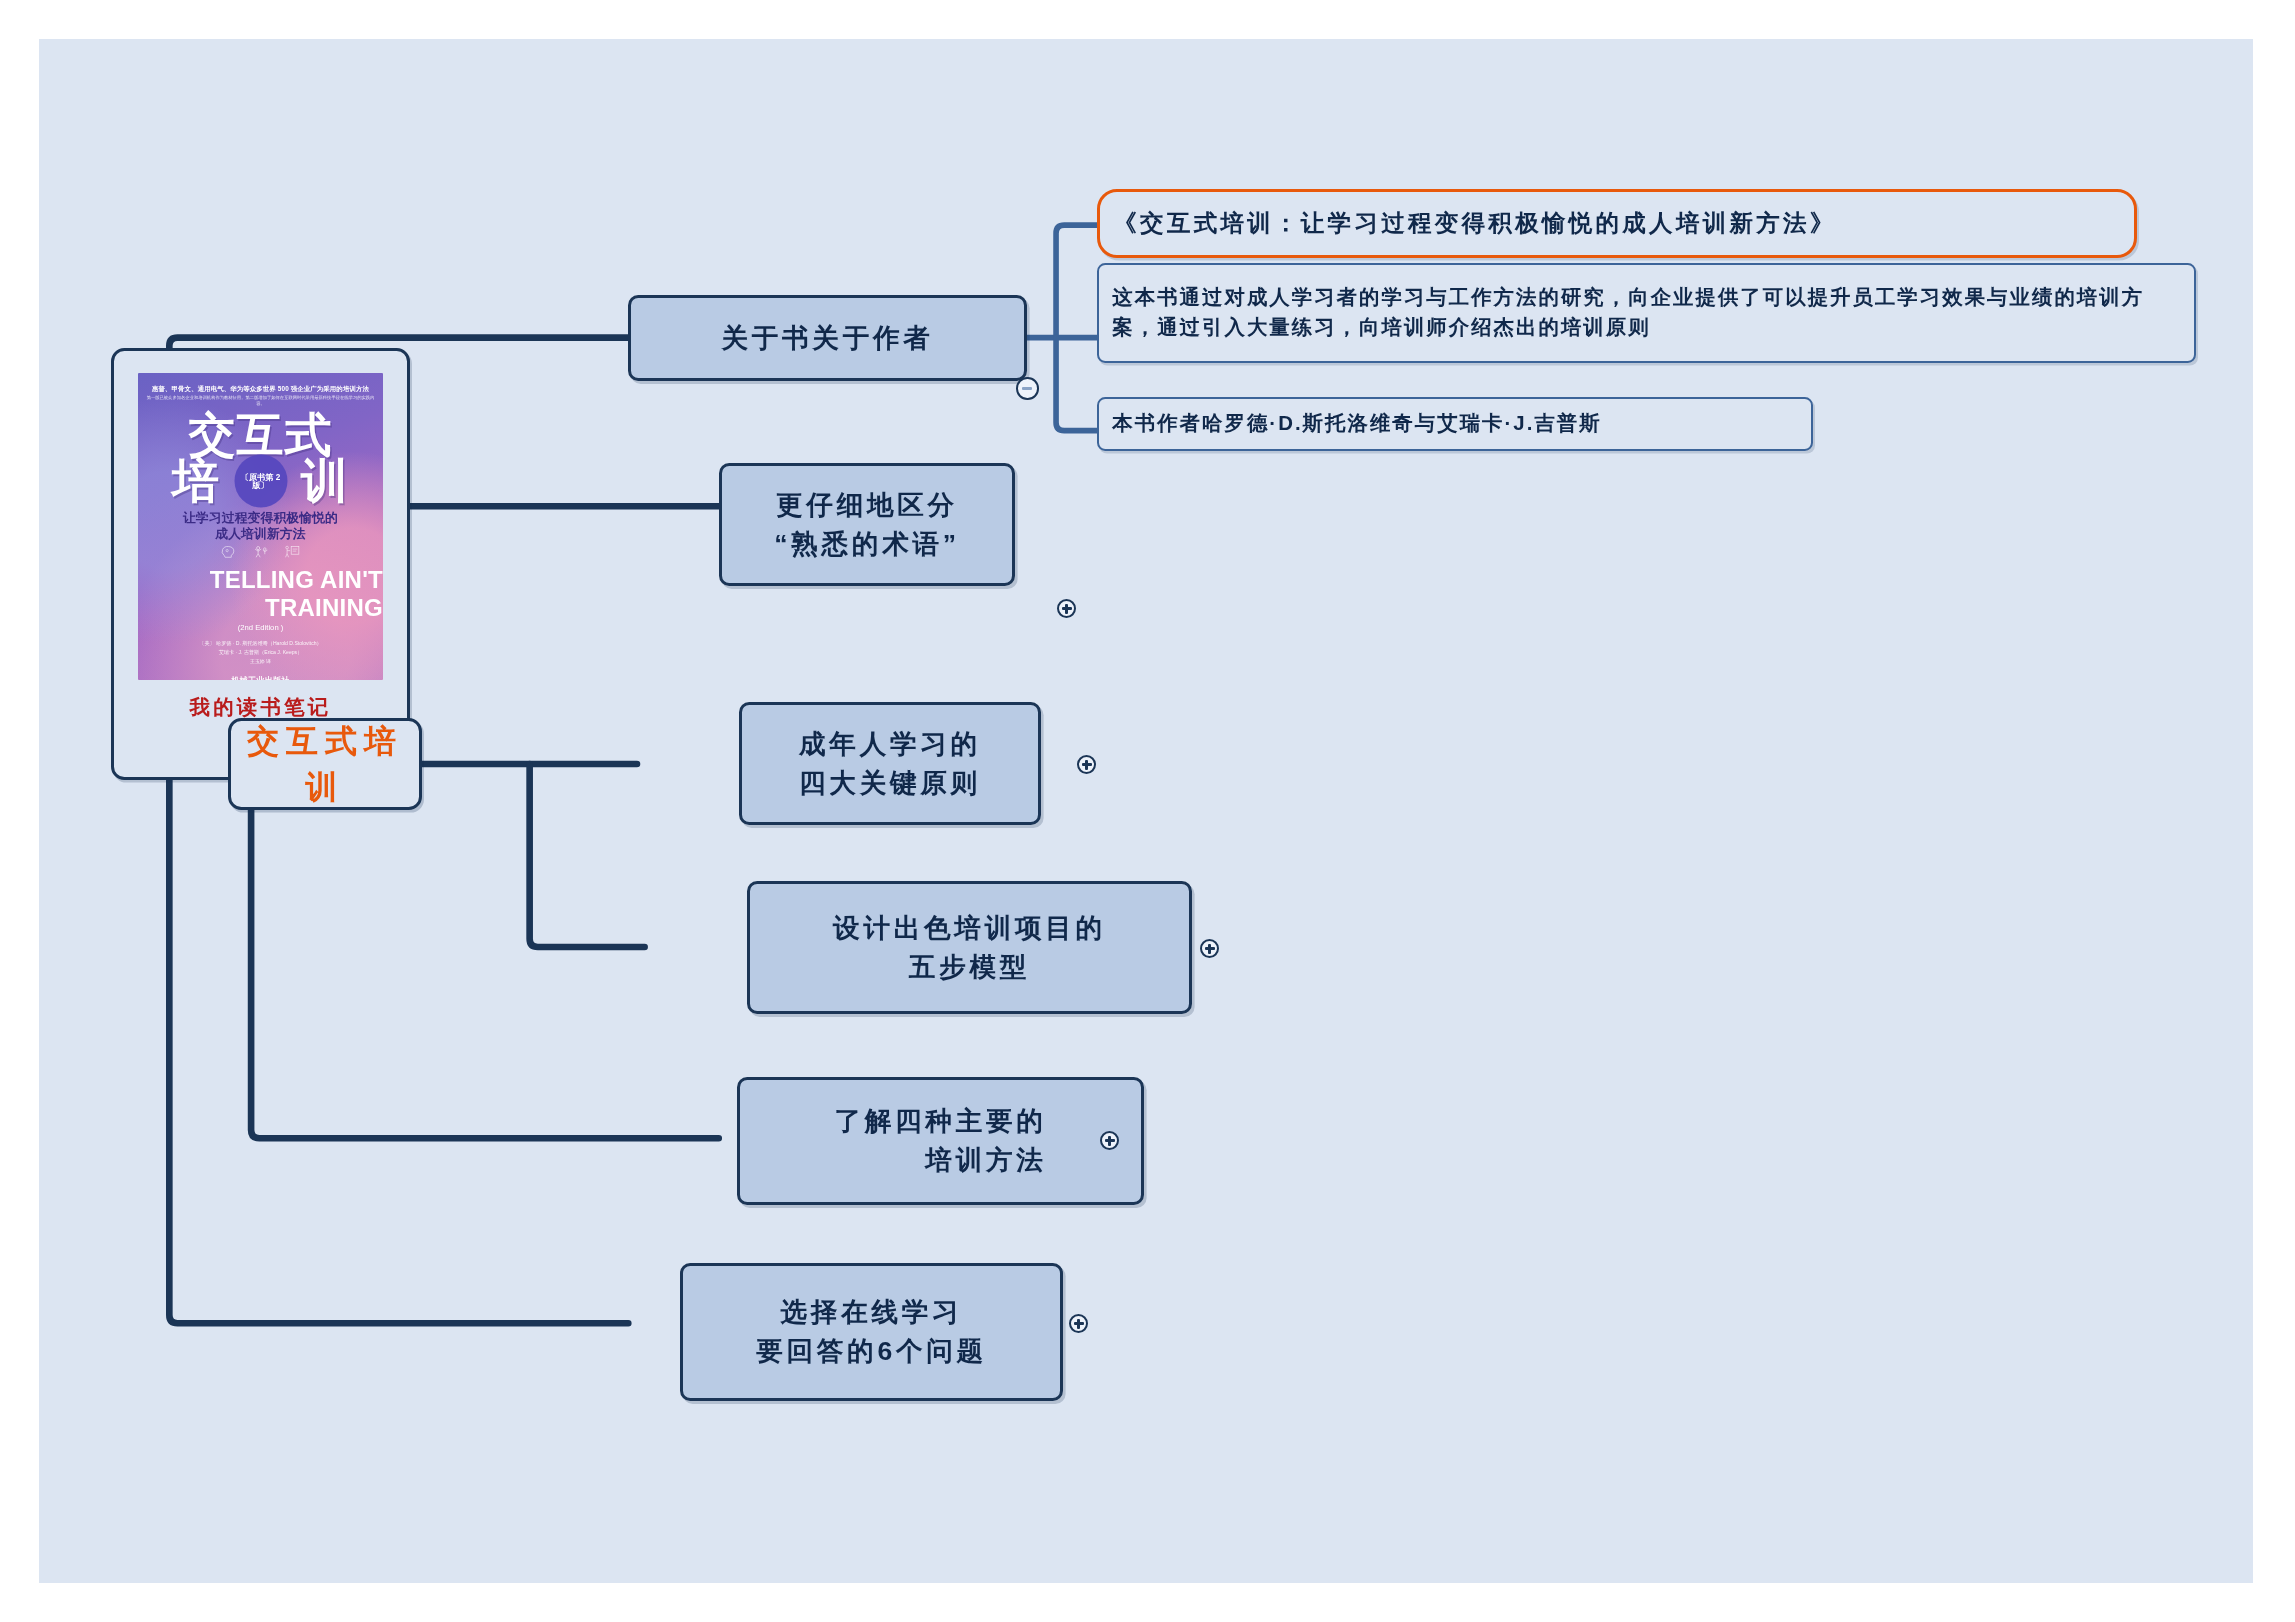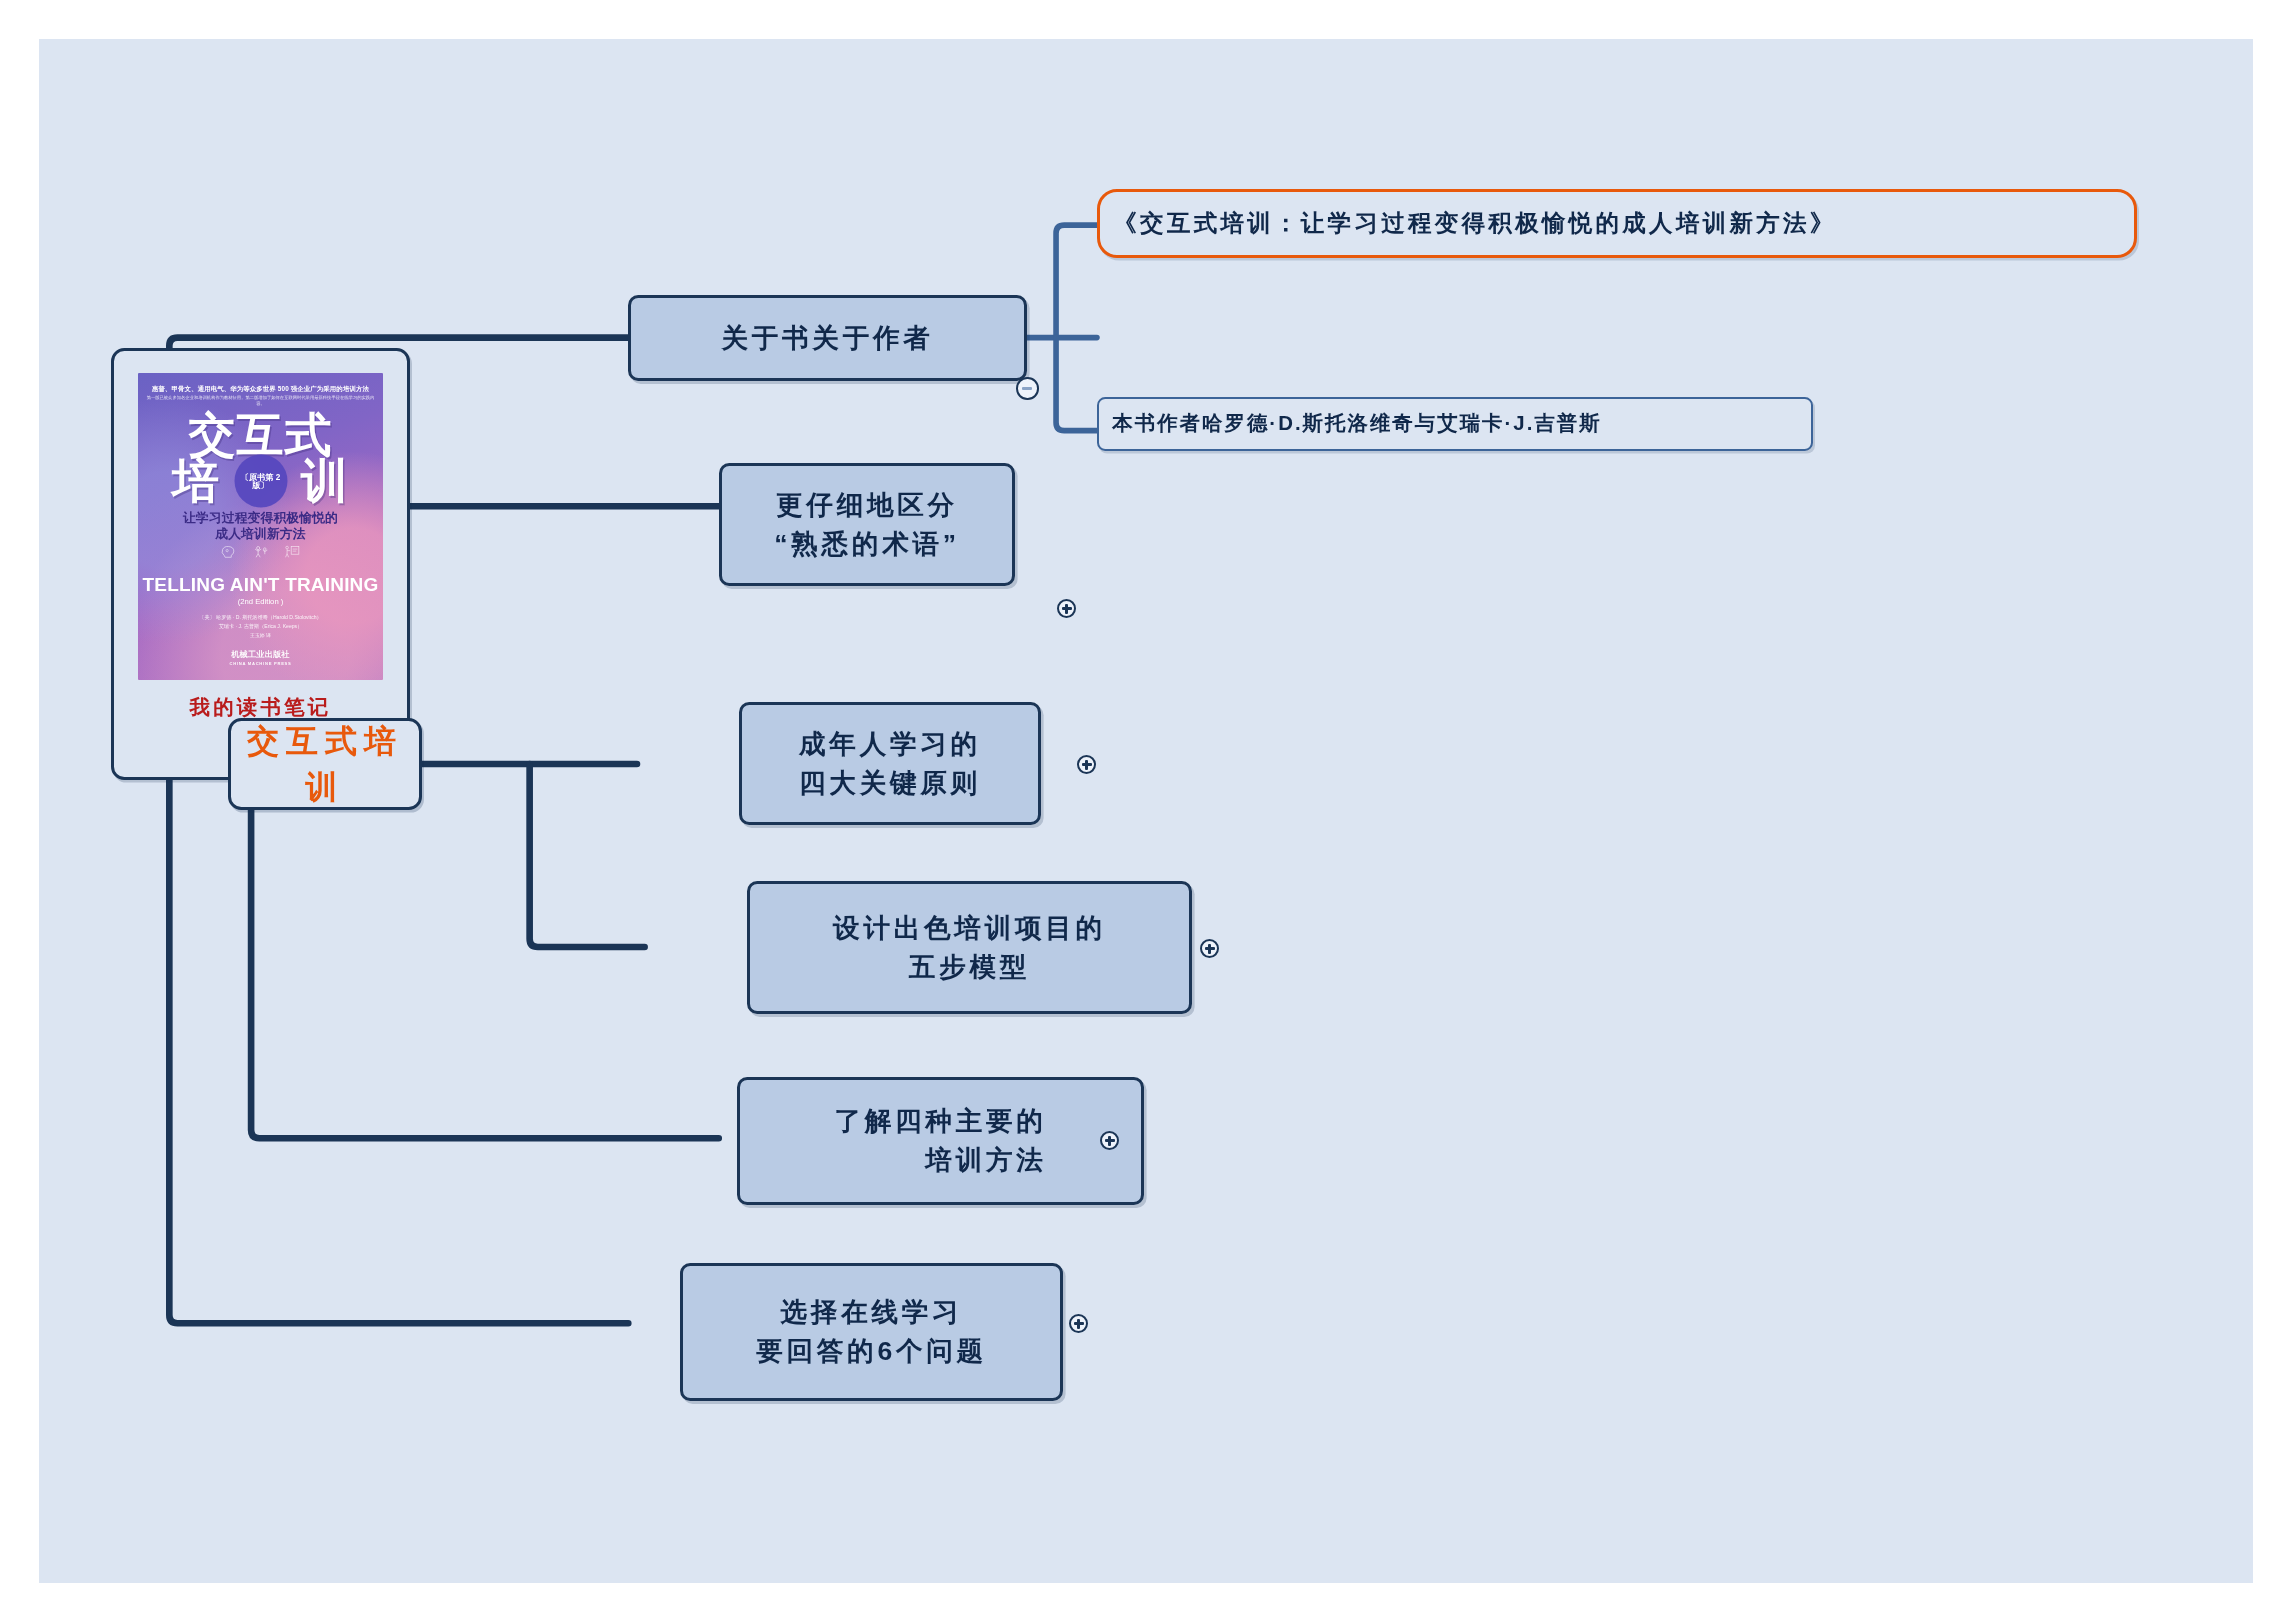--- a/index.html
+++ b/index.html
@@ -155,24 +155,25 @@
     color:#3b2b86;
     line-height:1.25;
     letter-spacing:.01em;
   }
   .bc-icons{
     margin-top:3.1px;
     display:flex;justify-content:center;gap:14.3px;
     opacity:.75;
   }
   .bc-en{
-    margin-top:15px;
-    font-size:19px;
+    margin-top:7px;
+    font-size:24px;
     font-weight:800;
     letter-spacing:.01em;
+    text-align:right;
   }
   .bc-ed2{font-size:7.7px;font-weight:400;margin-top:1px;}
   .bc-authors{
     margin-top:7.2px;
     font-size:5.1px;
     line-height:1.7;
     opacity:.9;
   }
   .bc-trans{font-size:4.9px;margin-top:2px;opacity:.9;}
   .bc-press{
@@ -340,20 +341,23 @@
     </div>
     <div class="toggle small" style="left:1030px;top:1275px;">
       <span class="bar-h"></span>
       <span class="bar-v"></span>
     </div>
 
     <div class="node leaf-node highlight" style="left:1058px;top:150px;width:1040px;height:69px;border-radius:20px;">
       <span class="leaf-text">《交互式培训：让学习过程变得积极愉悦的成人培训新方法》</span>
     </div>
 
+    <div class="node leaf-node" style="left:1058px;top:224px;width:1099px;height:100px;">
+      <span class="leaf-text">这本书通过对成人学习者的学习与工作方法的研究，向企业提供了可以提升员工学习效果与业绩的培训方案，通过引入大量练习，向培训师介绍杰出的培训原则</span>
+    </div>
 
     <div class="node leaf-node" style="left:1058px;top:358px;width:716px;height:54px;">
       <span class="leaf-text">本书作者哈罗德·D.斯托洛维奇与艾瑞卡·J.吉普斯</span>
     </div>
 
   </div>
 </div>
 
 
 </body></html>

